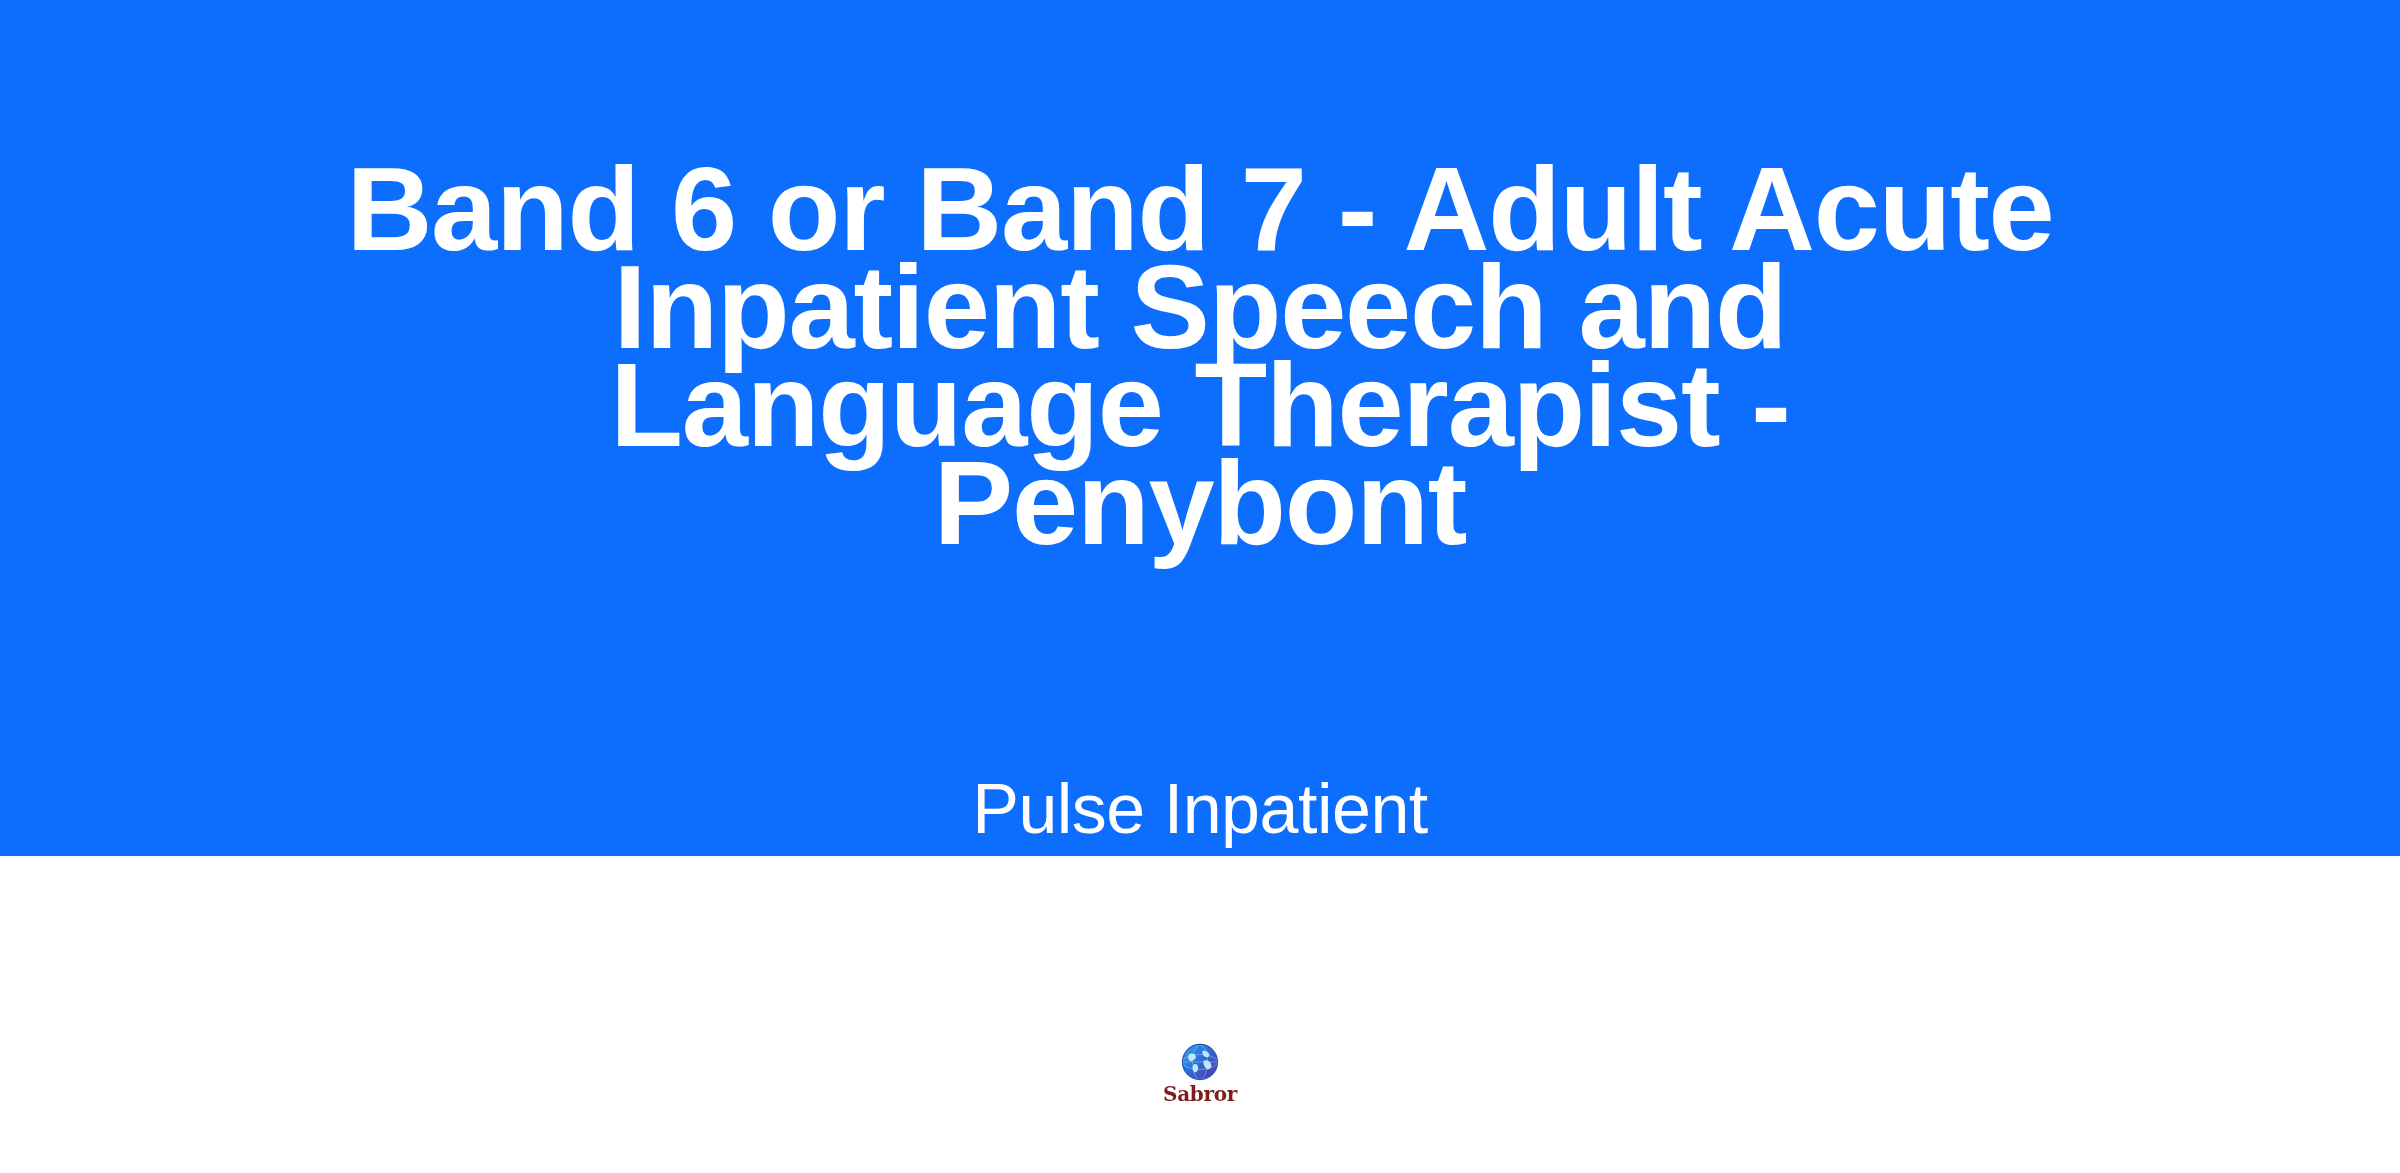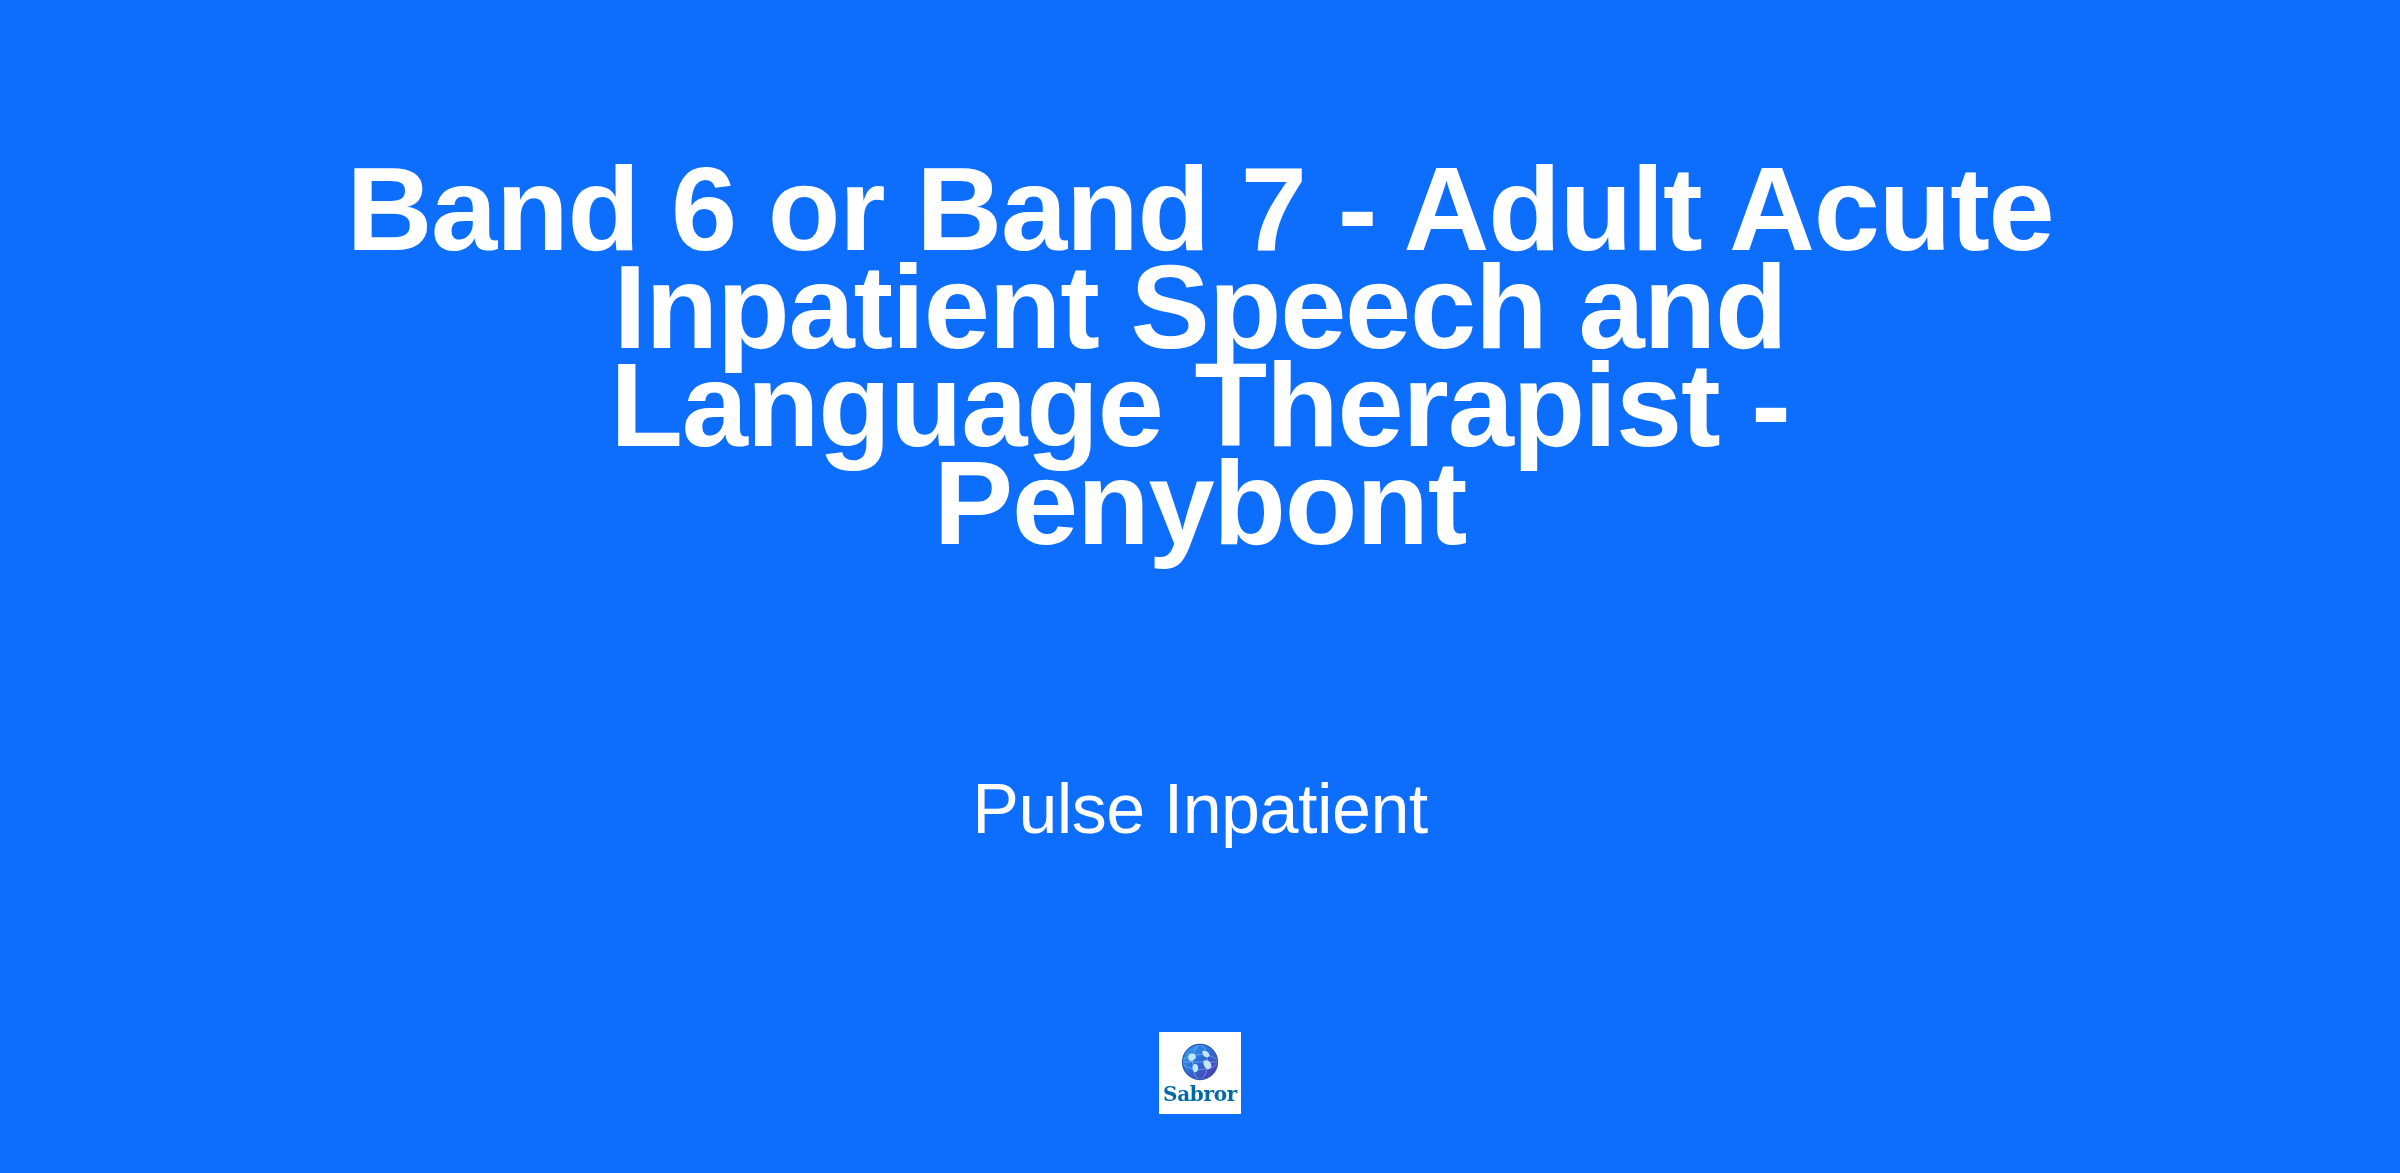--- a/index.html
+++ b/index.html
@@ -9,21 +9,21 @@
   body {
     width: 2400px;
     height: 1173px;
     overflow: hidden;
     font-family: "Liberation Sans", sans-serif;
   }
 
   #card {
     position: relative;
     width: 2400px;
-    height: 1173px;
+    height: 856px;
     background: #0d6efd;
     display: flex;
     flex-direction: column;
     align-items: center;
     box-sizing: border-box;
   }
 
   #title {
     position: absolute;
     left: 50%;
@@ -76,21 +76,21 @@
     height: 40px;
     display: block;
     flex: 0 0 auto;
   }
 
   #logo-wordmark {
     font-family: "DejaVu Serif", serif;
     font-weight: 700;
     font-size: 20px;
     line-height: 22px;
-    color: #0369a1;
+    color: #7f1d1d;
     letter-spacing: -0.3px;
     margin-top: 1px;
     white-space: nowrap;
   }
 </style>
 </head>
 <body>
 
 <div id="card">
 

